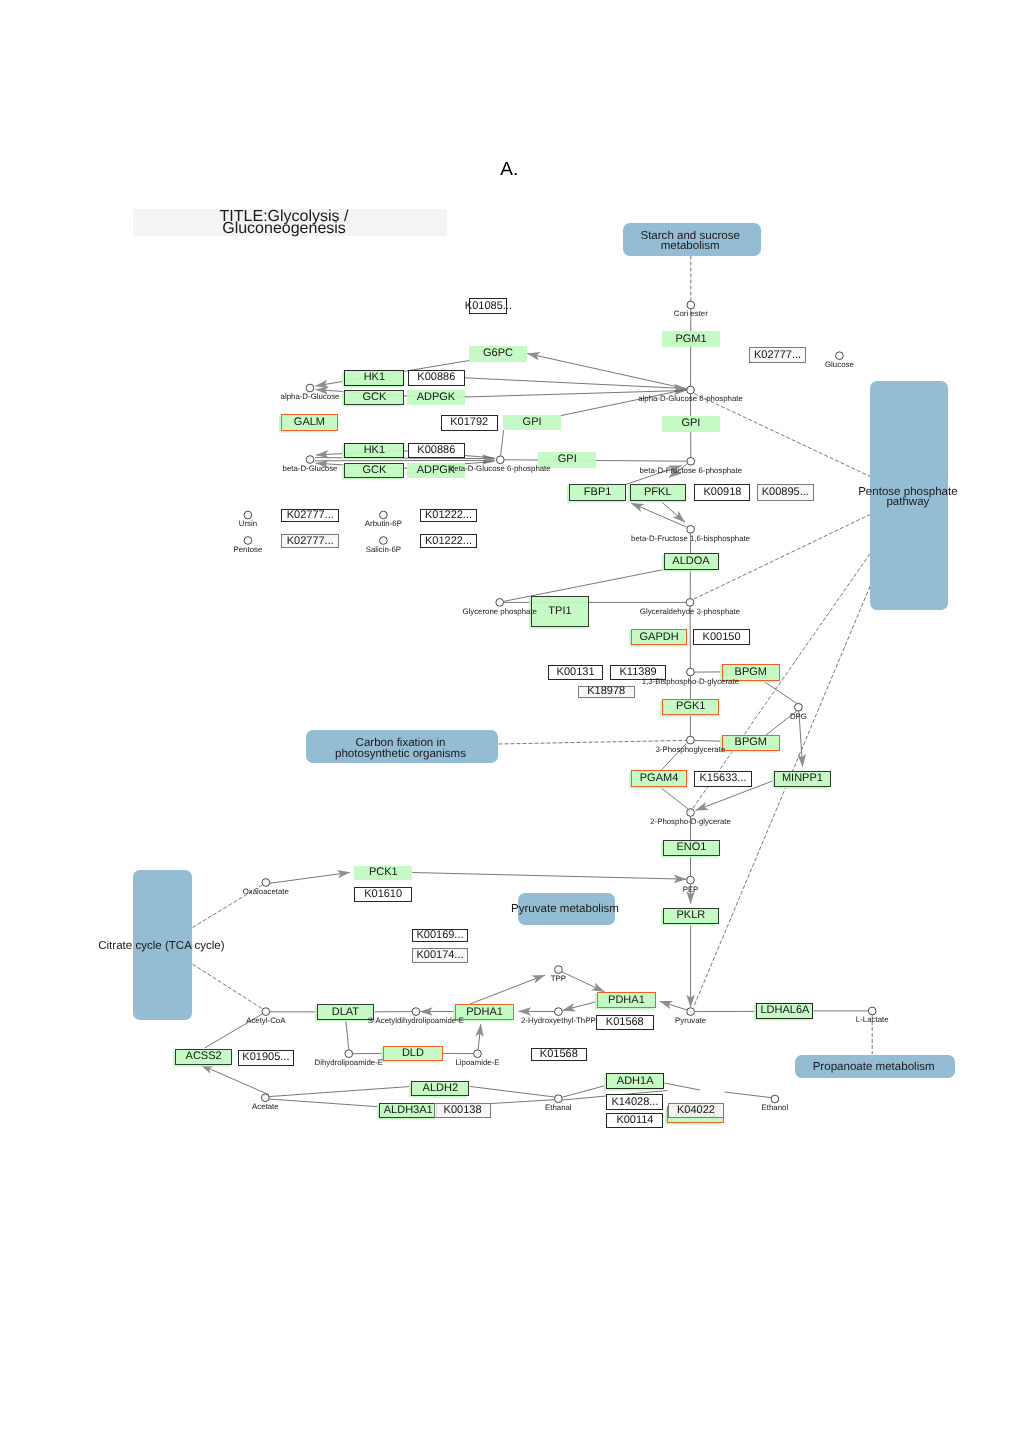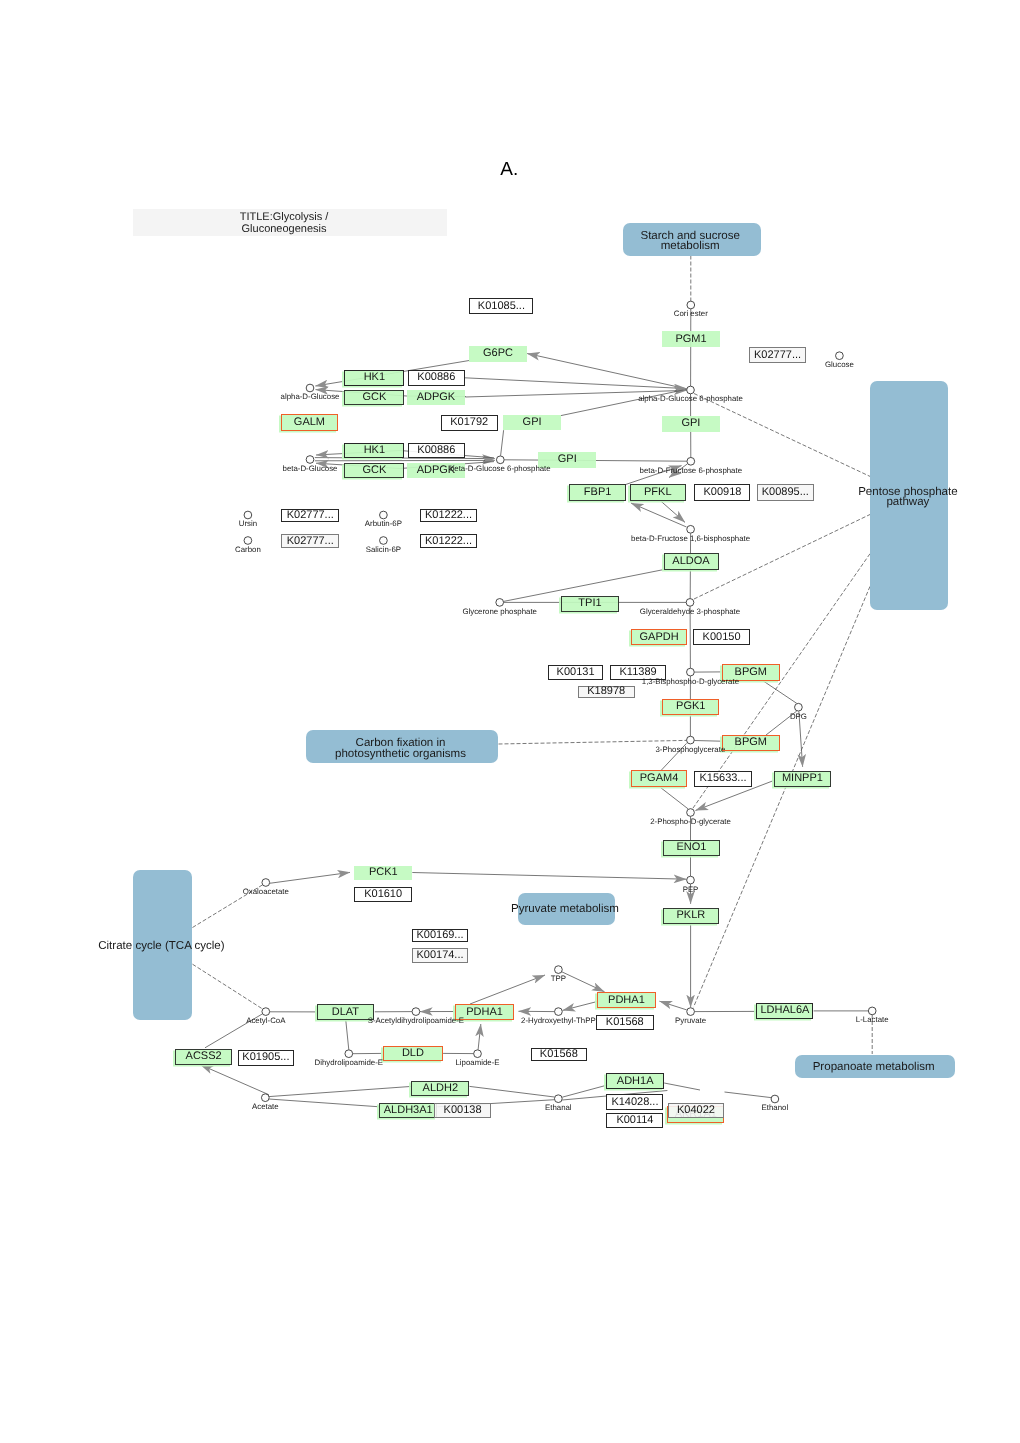--- a/index.html
+++ b/index.html
@@ -5,21 +5,21 @@
 <style>
   html,body{margin:0;padding:0;background:#ffffff;}
   *{-webkit-font-smoothing:antialiased;text-rendering:geometricPrecision;}
   body{width:1020px;height:1443px;overflow:hidden;
        font-family:"Liberation Sans",sans-serif;color:#1a1a1a;}
   #root{position:relative;width:1020px;height:1443px;background:#fff;}
   #wires{position:absolute;left:0;top:0;}
   .panel-label{position:absolute;left:500.3px;top:158.8px;font-size:19px;color:#000;}
   .title-box{position:absolute;box-sizing:border-box;left:132.7px;top:209.1px;width:314.7px;height:26.5px;padding-top:2px;
              background:#f4f4f4;display:flex;flex-direction:column;align-items:center;
-             justify-content:center;font-size:11px;line-height:12.4px;color:#1a1a1a;padding-right:12px;}
+             justify-content:center;font-size:16px;line-height:12.4px;color:#1a1a1a;padding-right:12px;}
   .nodebox{position:absolute;box-sizing:border-box;display:flex;align-items:center;
            justify-content:center;font-size:11px;line-height:1;color:#141414;white-space:nowrap;}
   .gene{background:rgba(194,250,191,0.93);}
   .gene.bd-dark,.gene.bd-black,.gene.bd-orange{box-shadow:-2px 1.5px 0 0 rgba(194,250,191,0.93);}
   .ko{background:rgba(255,255,255,0.90);}
   .ko.sh{background:rgba(246,246,246,0.90);}
   .bd-dark{border:1.5px solid #333a33;}
   .bd-black{border:1.5px solid #262626;}
   .bd-grey{border:1.1px solid #7b7b7b;}
   .bd-orange{border:1.7px solid #ef5f28;}
@@ -171,41 +171,41 @@
 <div class="nodebox gene bd-orange" style="left:281.1px;top:414px;width:56.7px;height:16.8px;text-align:center;">GALM</div>
 <div class="nodebox gene bd-none" style="left:502.8px;top:415px;width:58.6px;height:14.9px;">GPI</div>
 <div class="nodebox gene bd-none" style="left:661.8px;top:415.7px;width:58.3px;height:16px;">GPI</div>
 <div class="nodebox gene bd-black" style="left:344.2px;top:443.2px;width:60.3px;height:14.5px;">HK1</div>
 <div class="nodebox gene bd-none" style="left:538.2px;top:451.5px;width:58.1px;height:16.1px;">GPI</div>
 <div class="nodebox gene bd-dark" style="left:344.2px;top:462.8px;width:60.3px;height:15px;">GCK</div>
 <div class="nodebox gene bd-none" style="left:406.7px;top:462.8px;width:58.5px;height:15px;">ADPGK</div>
 <div class="nodebox gene bd-dark" style="left:569.3px;top:484.2px;width:56.6px;height:16.5px;">FBP1</div>
 <div class="nodebox gene bd-dark" style="left:629.6px;top:484.2px;width:56.3px;height:16.5px;">PFKL</div>
 <div class="nodebox gene bd-dark" style="left:663.5px;top:552.8px;width:55px;height:17.2px;">ALDOA</div>
-<div class="nodebox gene bd-dark" style="left:561px;top:595.6px;width:57.9px;height:16px;">TPI1</div>
+<div class="nodebox gene bd-dark" style="left:531px;top:595.6px;width:57.9px;height:31px;">TPI1</div>
 <div class="nodebox gene bd-orange" style="left:631.2px;top:629.4px;width:55.9px;height:15.3px;">GAPDH</div>
 <div class="nodebox gene bd-orange" style="left:721.8px;top:664.4px;width:58px;height:16.4px;">BPGM</div>
 <div class="nodebox gene bd-orange" style="left:662.3px;top:699.1px;width:56.9px;height:15.6px;">PGK1</div>
 <div class="nodebox gene bd-orange" style="left:721.8px;top:734.5px;width:58px;height:16.4px;">BPGM</div>
 <div class="nodebox gene bd-orange" style="left:630.6px;top:770.2px;width:56.8px;height:17.3px;">PGAM4</div>
 <div class="nodebox gene bd-dark" style="left:774.1px;top:770.5px;width:56.6px;height:16px;text-align:right;">MINPP1</div>
 <div class="nodebox gene bd-dark" style="left:663.2px;top:839.8px;width:56.6px;height:16.3px;">ENO1</div>
 <div class="nodebox gene bd-none" style="left:354.3px;top:865.7px;width:58px;height:14.3px;">PCK1</div>
 <div class="nodebox gene bd-dark" style="left:663.1px;top:907.7px;width:55.6px;height:16.4px;">PKLR</div>
 <div class="nodebox gene bd-orange" style="left:454.7px;top:1004.3px;width:59.8px;height:16px;">PDHA1</div>
 <div class="nodebox gene bd-orange" style="left:597.1px;top:992.4px;width:58.7px;height:15.9px;">PDHA1</div>
 <div class="nodebox gene bd-dark" style="left:316.5px;top:1004.2px;width:57.7px;height:16.1px;">DLAT</div>
 <div class="nodebox gene bd-black" style="left:756.3px;top:1002.8px;width:57.2px;height:15.9px;">LDHAL6A</div>
 <div class="nodebox gene bd-orange" style="left:382.5px;top:1045.8px;width:60.8px;height:15px;">DLD</div>
 <div class="nodebox gene bd-dark" style="left:174.9px;top:1048.6px;width:57.5px;height:16.1px;">ACSS2</div>
 <div class="nodebox gene bd-black" style="left:606.4px;top:1073.3px;width:57.6px;height:16px;text-align:center;">ADH1A</div>
 <div class="nodebox gene bd-dark" style="left:411.2px;top:1080.8px;width:58.3px;height:15.7px;">ALDH2</div>
 <div class="nodebox gene bd-orange" style="left:667.1px;top:1080.4px;width:57.3px;height:16.6px;margin-top:26px;">AKR1A1</div>
 <div class="nodebox gene bd-dark" style="left:379.1px;top:1102.5px;width:58.3px;height:15.7px;">ALDH3A1</div>
-<div class="nodebox ko bd-black" style="left:469.4px;top:298.2px;width:64px;height:16.2px;">K01085...</div>
+<div class="nodebox ko bd-black" style="left:469.4px;top:298.2px;width:38px;height:16.2px;">K01085...</div>
 <div class="nodebox ko sh bd-grey" style="left:749px;top:347px;width:57px;height:16px;">K02777...</div>
 <div class="nodebox ko bd-black" style="left:407.8px;top:369.6px;width:57px;height:16.2px;">K00886</div>
 <div class="nodebox ko bd-black" style="left:440.6px;top:415px;width:57.3px;height:15.5px;">K01792</div>
 <div class="nodebox ko bd-black" style="left:407.8px;top:443.2px;width:57px;height:14.5px;">K00886</div>
 <div class="nodebox ko bd-black" style="left:694.4px;top:484.2px;width:56.1px;height:16.5px;">K00918</div>
 <div class="nodebox ko sh bd-grey" style="left:756.7px;top:484.2px;width:57.2px;height:16.5px;">K00895...</div>
 <div class="nodebox ko bd-black" style="left:281.1px;top:508.5px;width:58.3px;height:13.9px;">K02777...</div>
 <div class="nodebox ko bd-black" style="left:419.8px;top:508.5px;width:57.4px;height:13.9px;">K01222...</div>
 <div class="nodebox ko sh bd-grey" style="left:281.1px;top:534px;width:58.3px;height:14.2px;">K02777...</div>
 <div class="nodebox ko bd-black" style="left:419.8px;top:534px;width:57.4px;height:14.2px;">K01222...</div>
@@ -226,21 +226,21 @@
 <div class="nodebox ko bd-black" style="left:606.4px;top:1113px;width:57.1px;height:15.3px;">K00114</div>
 <div class="cpdlabel" style="left:690.8px;top:310.4px;">Cori ester</div>
 <div class="cpdlabel" style="left:839.4px;top:361.1px;">Glucose</div>
 <div class="cpdlabel" style="left:310px;top:393.4px;">alpha-D-Glucose</div>
 <div class="cpdlabel" style="left:690.5px;top:395.4px;">alpha-D-Glucose 6-phosphate</div>
 <div class="cpdlabel" style="left:310px;top:464.9px;">beta-D-Glucose</div>
 <div class="cpdlabel" style="left:500.3px;top:465.2px;">beta-D-Glucose 6-phosphate</div>
 <div class="cpdlabel" style="left:690.8px;top:466.7px;">beta-D-Fructose 6-phosphate</div>
 <div class="cpdlabel" style="left:247.9px;top:520.4px;">Ursin</div>
 <div class="cpdlabel" style="left:383.4px;top:520.4px;">Arbutin-6P</div>
-<div class="cpdlabel" style="left:247.9px;top:545.9px;">Carbon</div>
+<div class="cpdlabel" style="left:247.9px;top:545.9px;">Pentose</div>
 <div class="cpdlabel" style="left:383.4px;top:545.9px;">Salicin-6P</div>
 <div class="cpdlabel" style="left:690.6px;top:534.7px;">beta-D-Fructose 1,6-bisphosphate</div>
 <div class="cpdlabel" style="left:499.7px;top:607.8px;">Glycerone phosphate</div>
 <div class="cpdlabel" style="left:690px;top:607.8px;">Glyceraldehyde 3-phosphate</div>
 <div class="cpdlabel" style="left:690.4px;top:677.5px;">1,3-Bisphospho-D-glycerate</div>
 <div class="cpdlabel" style="left:798.4px;top:712.6px;">DPG</div>
 <div class="cpdlabel" style="left:690.4px;top:745.5px;">3-Phosphoglycerate</div>
 <div class="cpdlabel" style="left:690.5px;top:817.9px;">2-Phospho-D-glycerate</div>
 <div class="cpdlabel" style="left:690.5px;top:885.5px;">PEP</div>
 <div class="cpdlabel" style="left:265.8px;top:887.9px;">Oxaloacetate</div>

